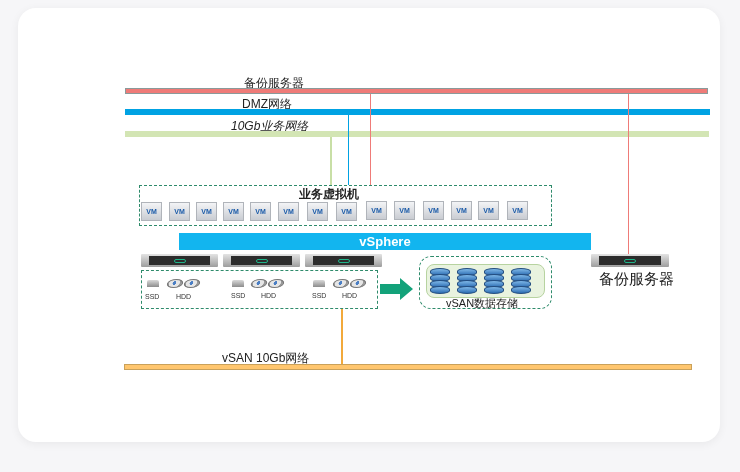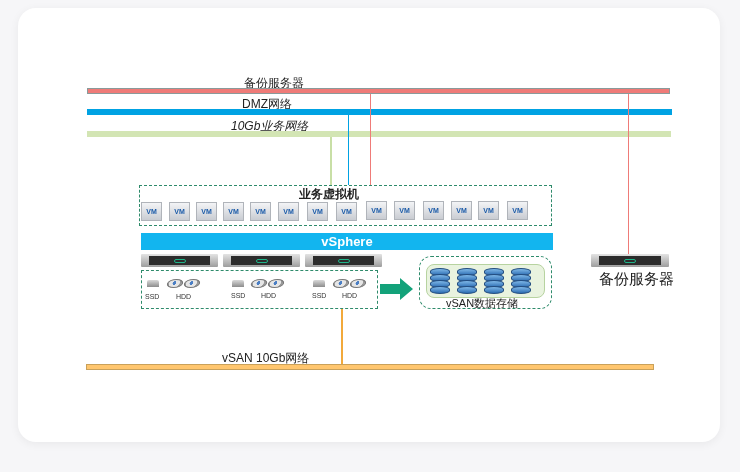--- a/index.html
+++ b/index.html
@@ -1,19 +1,19 @@
 <!DOCTYPE html>
 <html><head>
 <meta charset="utf-8">
 <style>
   html,body{margin:0;padding:0;}
   body{width:740px;height:472px;background:#f6f6f8;position:relative;overflow:hidden;font-family:"Liberation Sans",sans-serif;}
   .card{position:absolute;left:18px;top:8px;width:702px;height:434px;background:#fff;border-radius:18px;box-shadow:0 2px 10px rgba(0,0,0,0.06);}
   .abs{position:absolute;}
-  .bar{position:absolute;box-sizing:border-box;}
+  .bar{position:absolute;box-sizing:border-box;margin-left:38px;}
   .lbl{position:absolute;font-size:12px;color:#222;white-space:nowrap;}
   .vline{position:absolute;width:1px;}
   .dashbox{position:absolute;border:1.5px dashed #2e8b6b;box-sizing:border-box;}
   .vm{position:absolute;top:202px;width:21px;height:19px;background:linear-gradient(#f3f4f6,#c9ccd2);border:1px solid #b0b4ba;box-sizing:border-box;font-size:7px;font-weight:bold;color:#1a5aa8;text-align:center;line-height:17px;}
   .server{position:absolute;height:13px;background:linear-gradient(#e3e3e3,#9d9d9d);border-radius:1px;box-sizing:border-box;}
   .server .face{position:absolute;left:8px;right:8px;top:2px;bottom:2px;background:#2c2c2c;}
   .server .led{position:absolute;left:50%;top:50%;width:12px;height:4px;margin-left:-6px;margin-top:-2px;border:1px solid #1fb58a;border-radius:2px;box-sizing:border-box;}
   .ssd{position:absolute;width:12px;height:7px;background:linear-gradient(#d9d9d9,#8c8c8c);border-radius:2px 2px 0 0;}
   .hdd{position:absolute;width:16px;height:9px;border-radius:50%;background:radial-gradient(circle at 45% 45%,#4a7ec4 0 20%,#e6e6e6 22% 60%,#999 62%);border:1px solid #777;box-sizing:border-box;transform:skewX(-20deg);}
   .small{font-size:7px;color:#333;position:absolute;}

